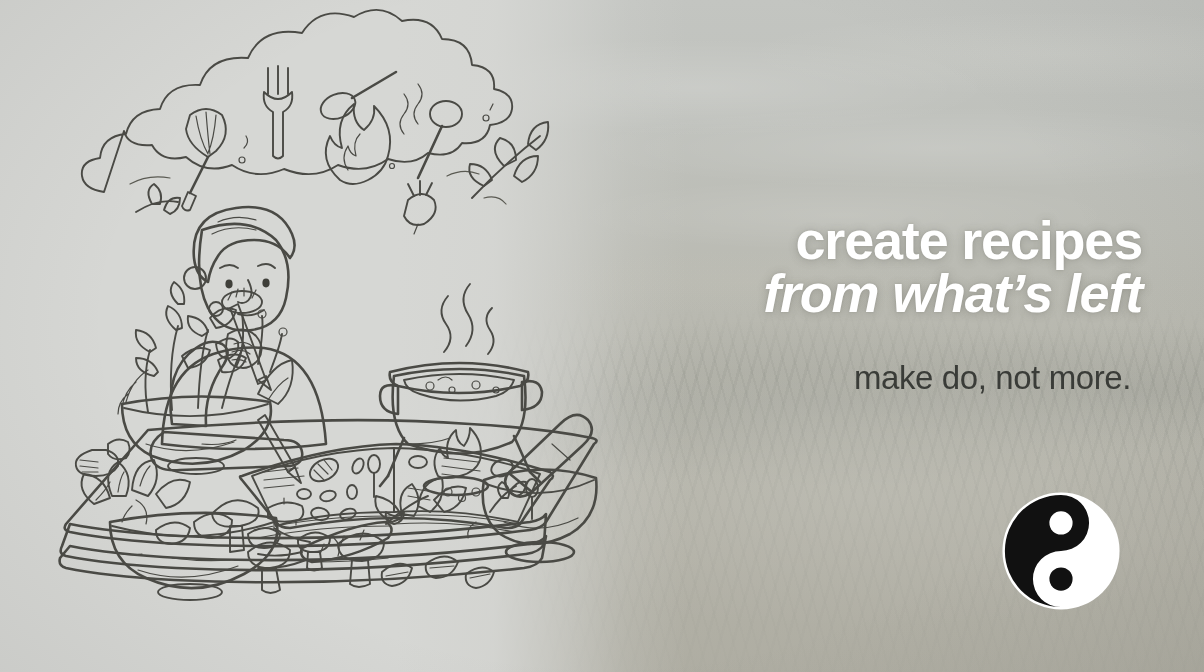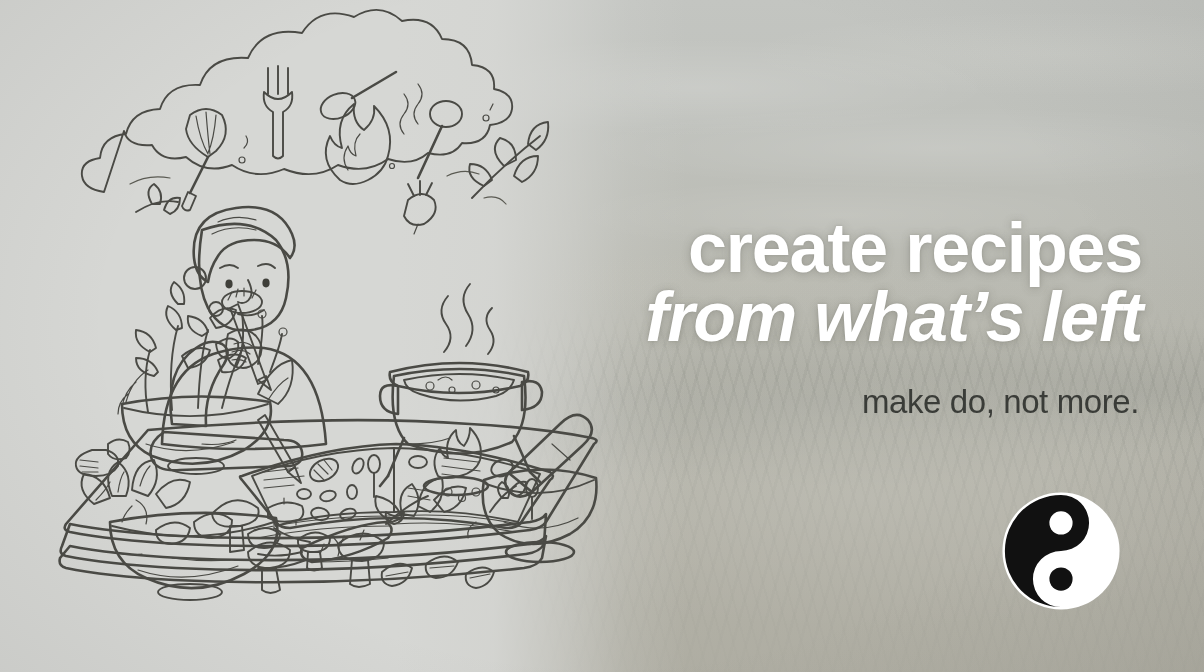--- a/index.html
+++ b/index.html
@@ -99,29 +99,29 @@
   #copy {
     position: absolute;
     right: 62px;
     top: 214px;
     width: 520px;
     text-align: right;
   }
   .headline {
     margin: 0;
     color: #ffffff;
-    font-size: 70px;
+    font-size: 54px;
     font-weight: bold;
     line-height: 0.99;
     letter-spacing: -1.2px;
     text-shadow: 0 1px 10px rgba(80,80,70,0.30), 0 0 2px rgba(90,90,80,0.22);
   }
   .headline .l2 { display:block;font-style:italic; }
   .subhead {
-    margin: 3px;
+    margin: 11px;
     padding-top: 28px;
     color: #3a3c38;
     font-size: 33px;
     font-weight: normal;
     letter-spacing: -0.4px;
     line-height: 1.1;
   }
 
   
   #logo {

